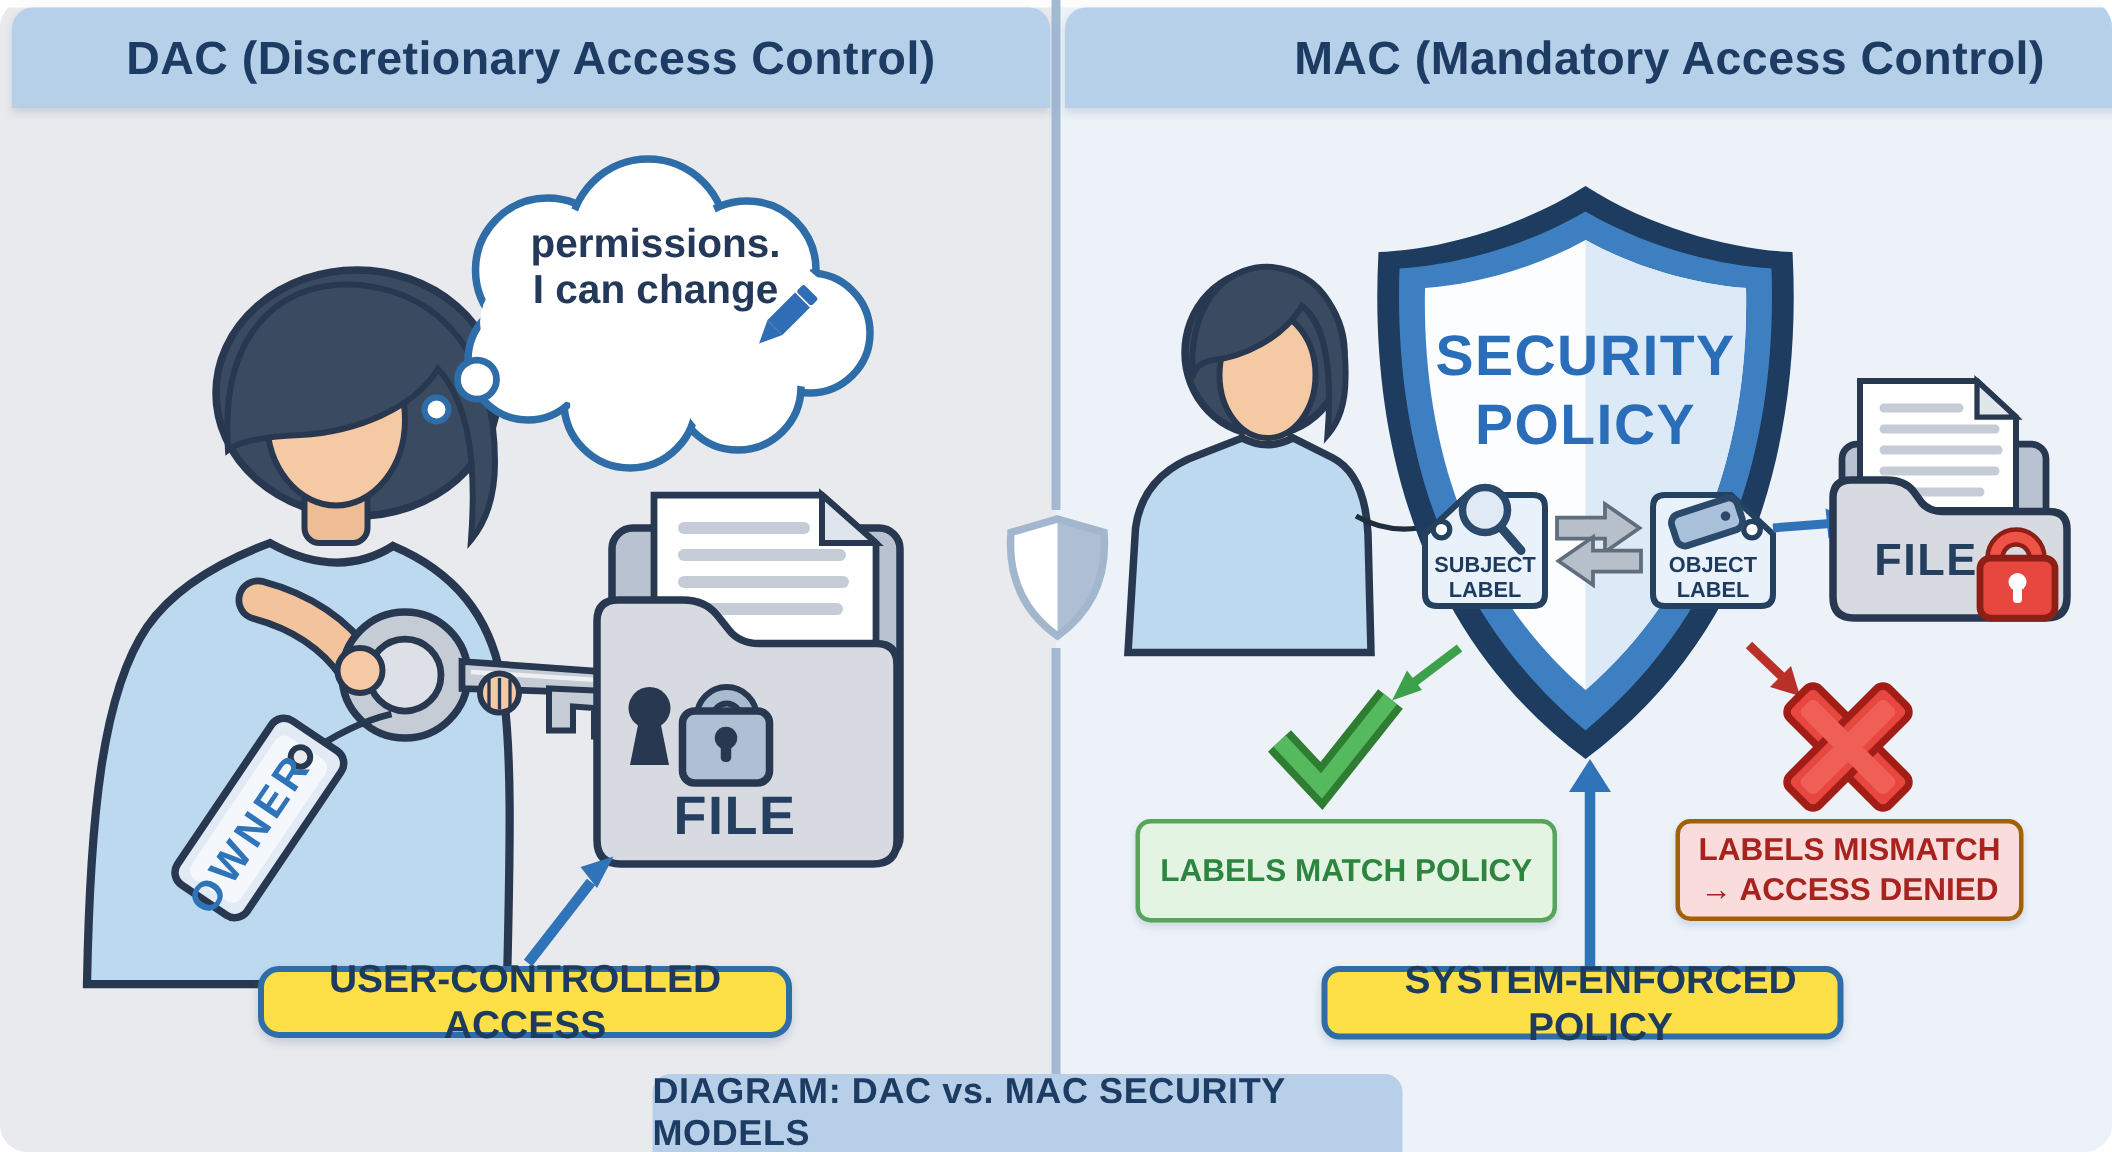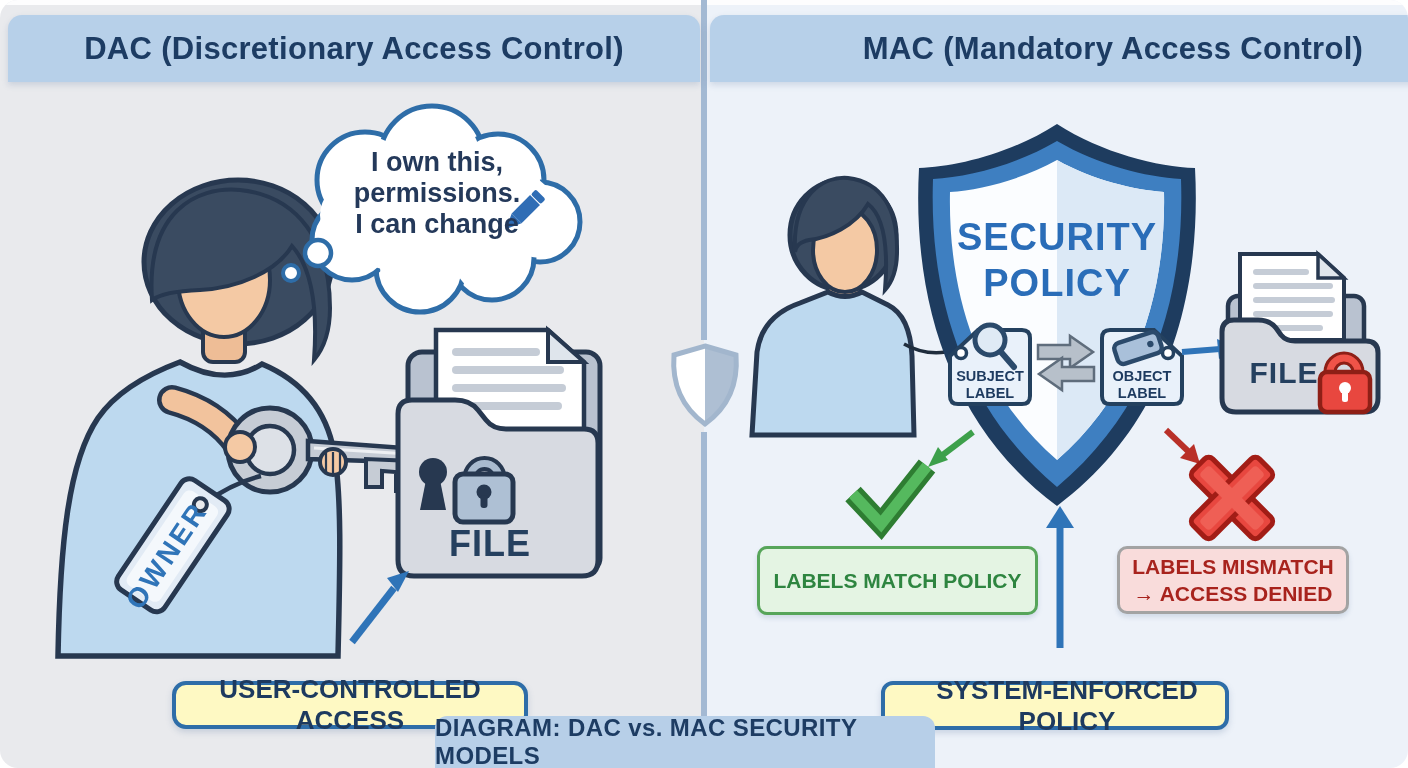--- a/index.html
+++ b/index.html
@@ -10,47 +10,46 @@
   }
   .panel{position:absolute;top:0;height:768px;}
   .panel-left{left:0;width:704px;background:#e9eaed;}
   .panel-right{left:704px;width:704px;background:#edf2f9;}
   .top-strip{position:absolute;left:0;top:0;width:1408px;height:5px;background:#fdfdfe;}
   .banner{
     position:absolute;top:5px;height:67px;background:#b7d0e9;
     border-radius:14px 14px 0 0;display:flex;align-items:center;justify-content:center;
     color:#1d3c63;font-weight:bold;font-size:31px;letter-spacing:.3px;
     box-shadow:0 3px 6px rgba(90,120,160,.22);
-    margin-top:10px;
   }
   .banner-left{left:8px;width:692px;}
   .banner-right{left:710px;width:806px;}
   .divider{position:absolute;left:701px;width:6px;background:#a3b9d3;}
   .divider-top{top:0;height:340px;}
   .divider-bottom{top:432px;height:336px;}
   .art{position:absolute;left:0;top:0;width:1408px;height:768px;pointer-events:none;}
   .bubble-text{
     position:absolute;left:327px;top:147px;width:220px;text-align:center;
     color:#24395a;font-weight:bold;font-size:27px;line-height:31px;
   }
   .capbox{
     position:absolute;display:flex;align-items:center;justify-content:center;
-    box-sizing:border-box;border-radius:14px;background:#fef9c3;
+    box-sizing:border-box;border-radius:14px;background:#fde047;
     border:4px solid #2e6da8;color:#1d3a5f;font-weight:bold;
-    box-shadow:0 3px 6px rgba(90,120,160,.25);text-align:center;margin-top:37px;
+    box-shadow:0 3px 6px rgba(90,120,160,.25);text-align:center;
   }
   .user-box{left:172px;top:644px;width:356px;height:48px;font-size:26px;}
   .system-box{left:881px;top:644px;width:348px;height:49px;font-size:26px;border-radius:12px;padding-left:24px;}
   .statusbox{
     position:absolute;display:flex;flex-direction:column;align-items:center;justify-content:center;
     box-sizing:border-box;border-radius:10px;font-weight:bold;font-size:21px;line-height:27px;
     text-align:right;box-shadow:0 3px 5px rgba(90,120,160,.2);
   }
   .granted-box{left:757px;top:546px;width:281px;height:69px;background:#e4f4e3;border:3px solid #57a55a;color:#2e8540;}
-  .denied-box{left:1117px;top:546px;width:232px;height:68px;background:#f9dcdb;border:3px solid #a3a3a3;color:#a8231d;}
+  .denied-box{left:1117px;top:546px;width:232px;height:68px;background:#f9dcdb;border:3px solid #a16207;color:#a8231d;}
   .footer-bar{
     position:absolute;left:435px;top:716px;width:500px;height:52px;background:#b7cfe8;
     border-radius:12px 12px 0 0;display:flex;align-items:center;justify-content:center;
     color:#1d3c63;font-weight:bold;font-size:24px;letter-spacing:.4px;
   }
   svg text{font-family:"Liberation Sans", sans-serif;font-weight:bold;}
 </style>
 </head>
 <body>
 
@@ -276,21 +275,20 @@
     </g>
 
     <g>
       <path d="M 705 346 L 736 355 C 738 381 730 406 705 424 C 680 406 672 381 674 355 Z" fill="#ffffff"></path>
       <path d="M 705 346 L 736 355 C 738 381 730 406 705 424 Z" fill="#aebfd3"></path>
       <path d="M 705 346 L 736 355 C 738 381 730 406 705 424 C 680 406 672 381 674 355 Z" fill="none" stroke="#a2b6cd" stroke-width="5"></path>
     </g>
   </svg>
 
   <div class="bubble-text">
-    <div>I own this,</div>
     <div>permissions.</div>
     <div>I can change</div>
   </div>
 
   <div class="capbox user-box">
     <span>USER-CONTROLLED ACCESS</span>
   </div>
 
   <div class="statusbox granted-box">
     <div>LABELS MATCH POLICY</div>

